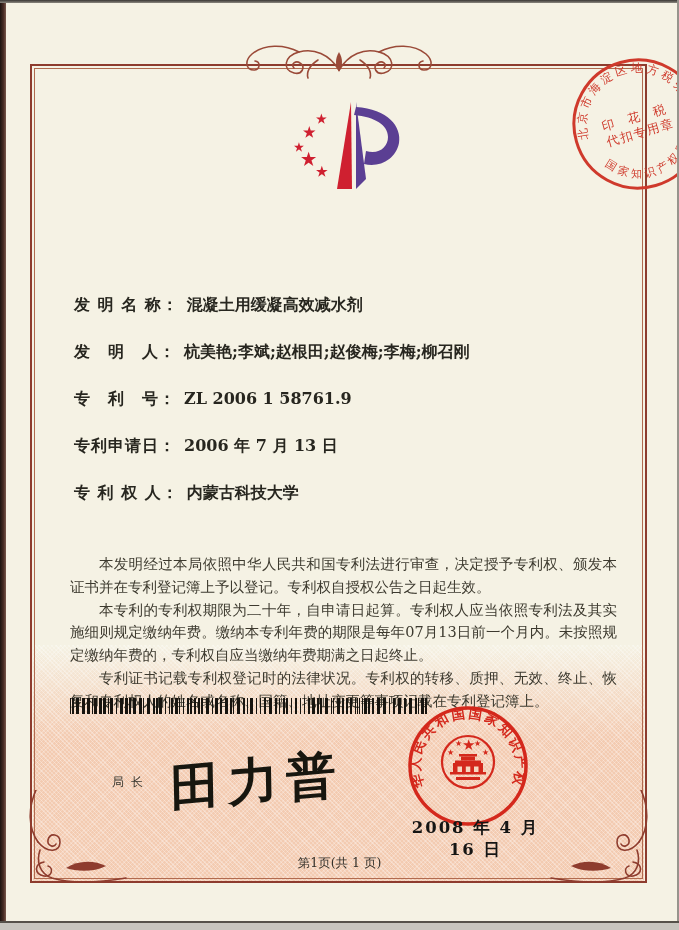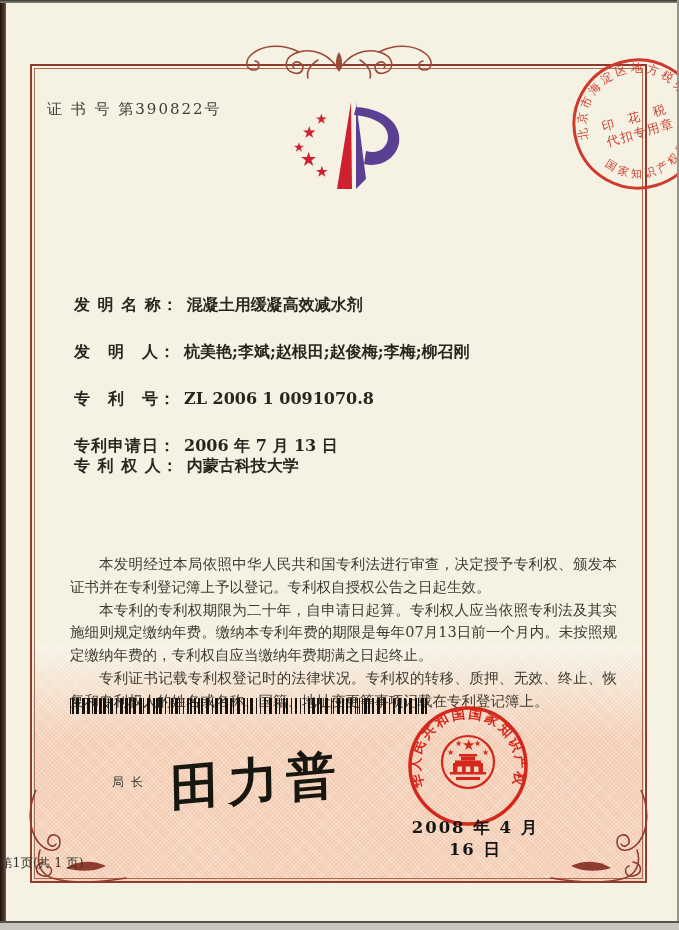--- a/index.html
+++ b/index.html
@@ -39,21 +39,21 @@
   .barcode{position:absolute;left:70px;top:698px;width:364px;height:16px;font-size:0;z-index:5;}
   .barcode span{display:inline-block;height:100%;background:#17140f;vertical-align:top;}
   
   .role{position:absolute;left:112px;top:774px;font-size:12px;letter-spacing:7px;color:#36342c;z-index:5;}
   .sig{position:absolute;left:170px;top:748px;font-size:50px;font-weight:700;letter-spacing:8px;
        color:#17160f;transform:rotate(-5deg) skewX(-4deg);z-index:5;}
   
   .agency-seal{position:absolute;left:393px;top:700px;z-index:6;}
   .seal-date{position:absolute;left:398px;top:817px;width:155px;text-align:center;font-size:16.5px;
              letter-spacing:2px;color:#151514;font-weight:600;z-index:7;}
-  .footer{position:absolute;left:0;top:855px;width:100%;font-size:12.5px;color:#34312a;z-index:7;}
+  .footer{position:absolute;left:0;top:855px;width:100%;text-align:center;font-size:12.5px;color:#34312a;z-index:7;}
   .logo-svg{position:absolute;left:292px;top:99px;z-index:4;}
   .tax-stamp{position:absolute;left:546px;top:44px;z-index:8;}
   svg text{font-family:"DejaVu Serif","Liberation Serif",serif;}
 </style>
 </head>
 <body>
 
 <div class="page">
 
   <div class="edge-left"></div>
@@ -91,21 +91,20 @@
   <svg class="orn" style="left:546px;top:790px;transform:scaleX(-1)" width="105" height="96" viewBox="0 0 105 96">
     <g stroke="#8e3c2e" fill="none" stroke-width="1.6" stroke-linecap="round">
       <path d="M10,0 C2,18 2,38 12,52"></path>
       <path d="M12,52 C22,64 34,62 34,52 C34,44 24,42 22,50 C21,56 28,58 30,54"></path>
       <path d="M14,60 C10,72 14,84 26,88 C46,94 76,92 100,88"></path>
       <path d="M18,72 C8,74 8,84 18,86 C26,87 28,78 22,76"></path>
     </g>
     <path d="M40,78 C52,70 68,70 80,76 C68,82 52,82 40,78 Z" fill="#8e3c2e"></path>
   </svg>
 
-  <div class="cert-no">证 书 号 第390822号</div>
 
   <svg class="logo-svg" width="115" height="95" viewBox="0 0 115 95">
     <g fill="#cf2030" font-weight="bold">
       <text x="24" y="24" font-size="12">★</text>
       <text x="11" y="38" font-size="14">★</text>
       <text x="2" y="52" font-size="11">★</text>
       <text x="9" y="66" font-size="17">★</text>
       <text x="24" y="77" font-size="13">★</text>
     </g>
     <polygon points="59,3 45,90 60,90" fill="#cf2030"></polygon>
@@ -132,26 +131,26 @@
   </svg>
 
 
   <div class="field" style="top:295px">
     <span class="lbl">发 明 名 称：</span><span class="val">混凝土用缓凝高效减水剂</span>
   </div>
   <div class="field" style="top:342px">
     <span class="lbl">发　明　人：</span><span class="val">杭美艳;李斌;赵根田;赵俊梅;李梅;柳召刚</span>
   </div>
   <div class="field" style="top:389px">
-    <span class="lbl">专　利　号：</span><span class="val">ZL 2006 1 0091070.8</span>
+    <span class="lbl">专　利　号：</span><span class="val">ZL 2006 1 58761.9</span>
   </div>
   <div class="field" style="top:436px">
     <span class="lbl">专利申请日：</span><span class="val">2006 年 7 月 13 日</span>
   </div>
-  <div class="field" style="top:456px">
+  <div class="field" style="top:483px">
     <span class="lbl">专 利 权 人：</span><span class="val">内蒙古科技大学</span>
   </div>
 
   <div class="body-text">
     <p>本发明经过本局依照中华人民共和国专利法进行审查，决定授予专利权、颁发本证书并在专利登记簿上予以登记。专利权自授权公告之日起生效。</p>
     <p>本专利的专利权期限为二十年，自申请日起算。专利权人应当依照专利法及其实施细则规定缴纳年费。缴纳本专利年费的期限是每年07月13日前一个月内。未按照规定缴纳年费的，专利权自应当缴纳年费期满之日起终止。</p>
     <p>专利证书记载专利权登记时的法律状况。专利权的转移、质押、无效、终止、恢复和专利权人的姓名或名称、国籍、地址变更等事项记载在专利登记簿上。</p>
   </div>
 
   <div class="barcode"><span style="width:1px;margin-right:1px"></span><span style="width:2px;margin-right:2px"></span><span style="width:3px;margin-right:3px"></span><span style="width:3px;margin-right:2px"></span><span style="width:3px;margin-right:2px"></span><span style="width:1px;margin-right:1px"></span><span style="width:3px;margin-right:2px"></span><span style="width:3px;margin-right:1px"></span><span style="width:3px;margin-right:2px"></span><span style="width:1px;margin-right:1px"></span><span style="width:3px;margin-right:3px"></span><span style="width:1px;margin-right:3px"></span><span style="width:3px;margin-right:2px"></span><span style="width:3px;margin-right:1px"></span><span style="width:2px;margin-right:2px"></span><span style="width:3px;margin-right:3px"></span><span style="width:3px;margin-right:1px"></span><span style="width:1px;margin-right:3px"></span><span style="width:3px;margin-right:3px"></span><span style="width:2px;margin-right:1px"></span><span style="width:2px;margin-right:1px"></span><span style="width:3px;margin-right:3px"></span><span style="width:1px;margin-right:3px"></span><span style="width:1px;margin-right:1px"></span><span style="width:2px;margin-right:2px"></span><span style="width:3px;margin-right:1px"></span><span style="width:1px;margin-right:3px"></span><span style="width:1px;margin-right:3px"></span><span style="width:2px;margin-right:1px"></span><span style="width:2px;margin-right:2px"></span><span style="width:2px;margin-right:2px"></span><span style="width:2px;margin-right:1px"></span><span style="width:2px;margin-right:3px"></span><span style="width:3px;margin-right:3px"></span><span style="width:1px;margin-right:2px"></span><span style="width:3px;margin-right:2px"></span><span style="width:2px;margin-right:3px"></span><span style="width:3px;margin-right:2px"></span><span style="width:2px;margin-right:1px"></span><span style="width:1px;margin-right:3px"></span><span style="width:3px;margin-right:3px"></span><span style="width:2px;margin-right:2px"></span><span style="width:1px;margin-right:2px"></span><span style="width:3px;margin-right:3px"></span><span style="width:1px;margin-right:3px"></span><span style="width:1px;margin-right:3px"></span><span style="width:2px;margin-right:3px"></span><span style="width:3px;margin-right:3px"></span><span style="width:2px;margin-right:2px"></span><span style="width:1px;margin-right:3px"></span><span style="width:2px;margin-right:1px"></span><span style="width:2px;margin-right:3px"></span><span style="width:1px;margin-right:3px"></span><span style="width:2px;margin-right:3px"></span><span style="width:1px;margin-right:3px"></span><span style="width:1px;margin-right:3px"></span><span style="width:2px;margin-right:2px"></span><span style="width:3px;margin-right:2px"></span><span style="width:2px;margin-right:1px"></span><span style="width:2px;margin-right:3px"></span><span style="width:3px;margin-right:3px"></span><span style="width:1px;margin-right:1px"></span><span style="width:1px;margin-right:3px"></span><span style="width:3px;margin-right:2px"></span><span style="width:2px;margin-right:2px"></span><span style="width:2px;margin-right:2px"></span><span style="width:2px;margin-right:3px"></span><span style="width:1px;margin-right:1px"></span><span style="width:1px;margin-right:1px"></span><span style="width:1px;margin-right:2px"></span><span style="width:1px;margin-right:1px"></span><span style="width:3px;margin-right:1px"></span><span style="width:2px;margin-right:2px"></span><span style="width:2px;margin-right:3px"></span><span style="width:3px;margin-right:3px"></span><span style="width:3px;margin-right:3px"></span><span style="width:1px;margin-right:3px"></span><span style="width:2px;margin-right:3px"></span><span style="width:3px;margin-right:3px"></span><span style="width:2px;margin-right:3px"></span><span style="width:3px;margin-right:3px"></span><span style="width:2px;margin-right:1px"></span><span style="width:1px;margin-right:2px"></span><span style="width:3px;margin-right:1px"></span><span style="width:2px"></span></div>

